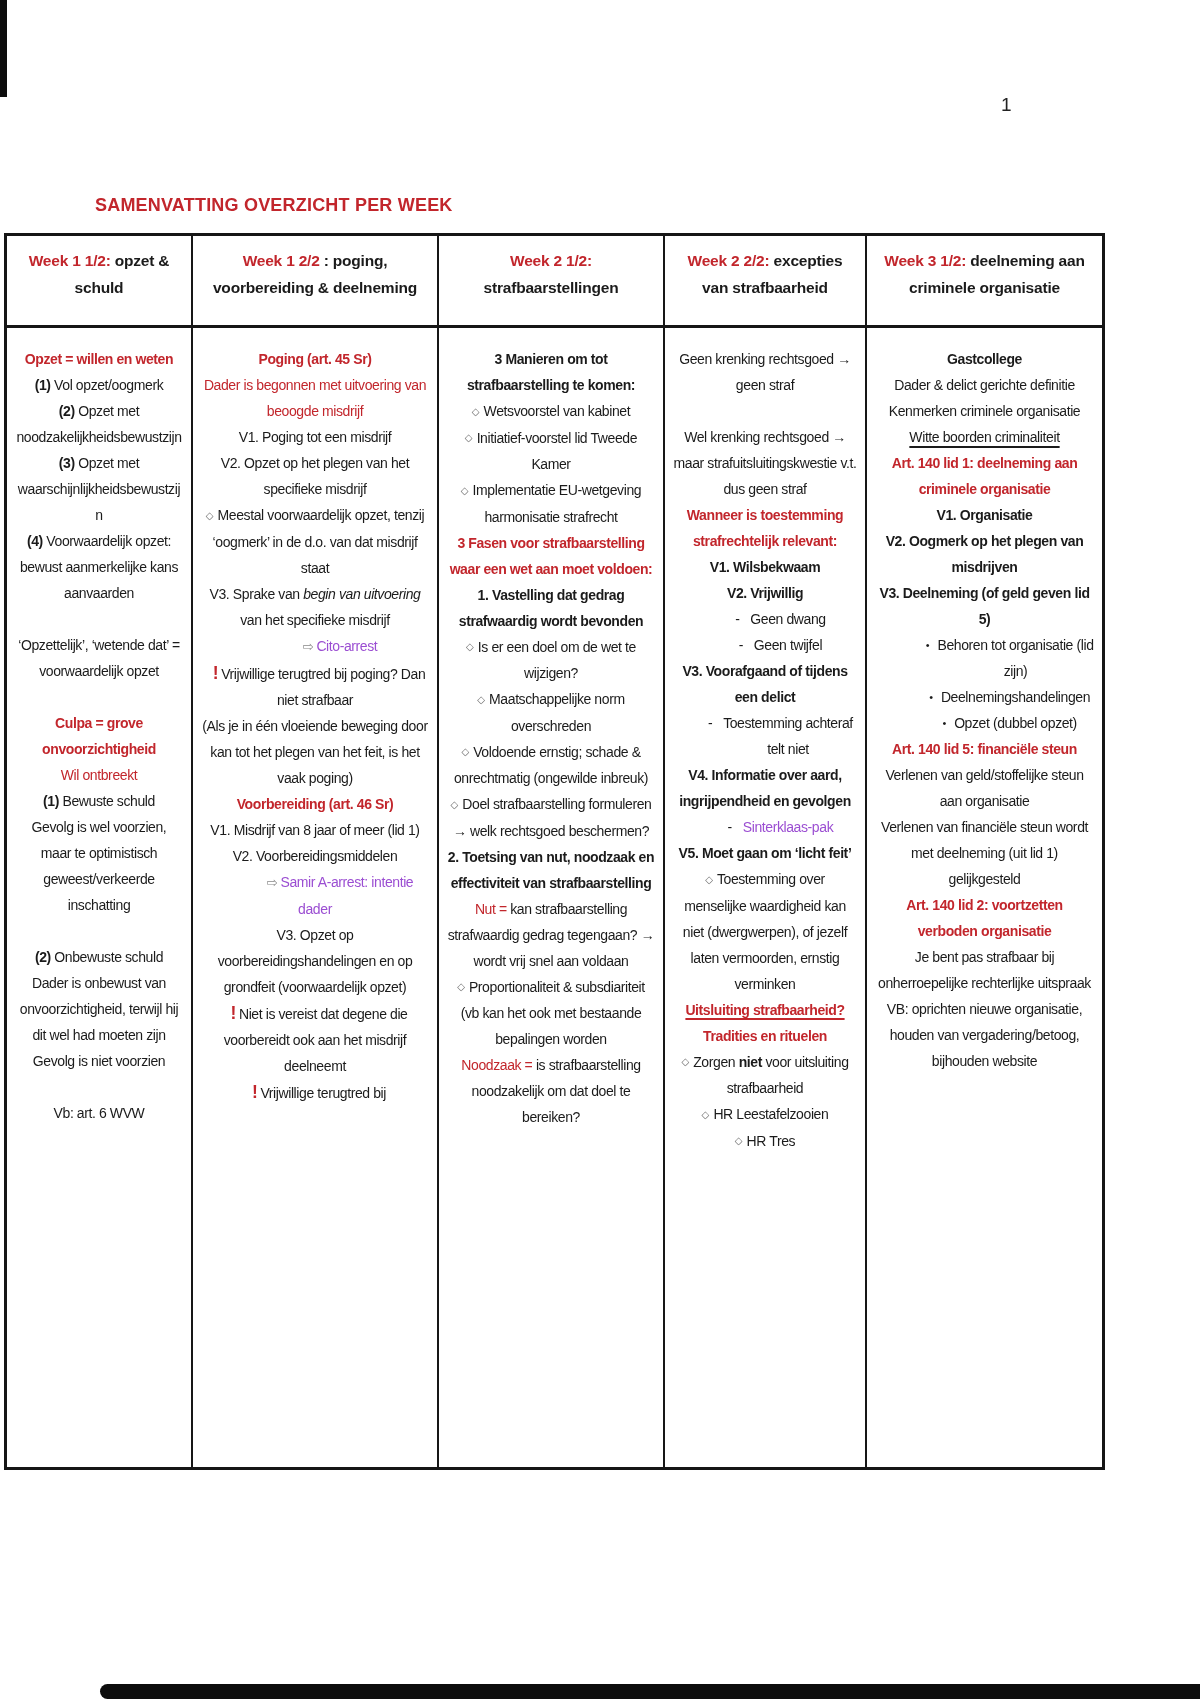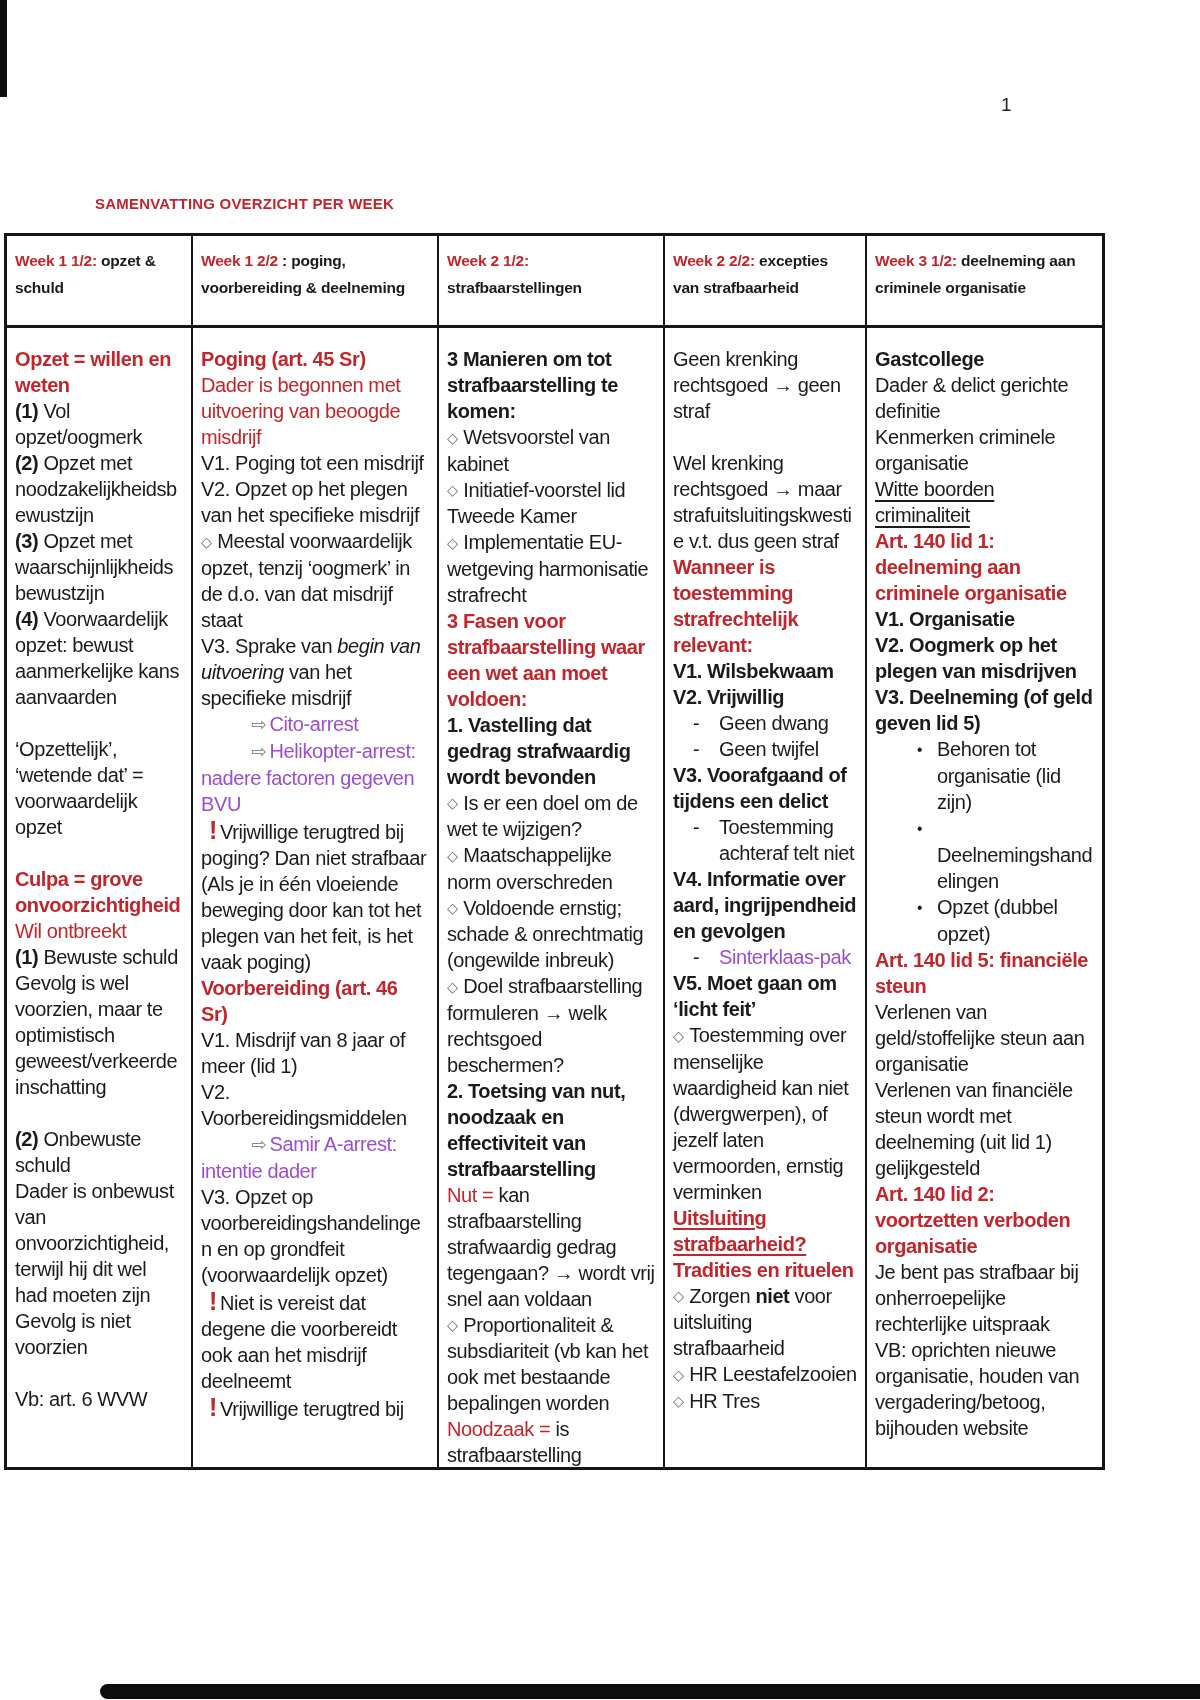--- a/index.html
+++ b/index.html
@@ -17,43 +17,43 @@
   }
   .sheet{position:relative;width:1200px;height:1700px;background:#fff}
 
   
   .left-mark{position:absolute;left:0;top:0;width:7px;height:97px;background:#0d0d0d}
   .bottom-bar{position:absolute;left:100px;right:0;top:1684px;height:15px;background:#0d0d0d;border-radius:8px 0 0 8px}
 
   .page-number{position:absolute;left:1001px;top:94px;font-size:19px;color:#222}
   .doc-title{
     position:absolute;left:95px;top:195px;
-    font-size:15px;font-weight:bold;color:var(--red);letter-spacing:.2px;
+    font-size:18px;font-weight:bold;color:var(--red);letter-spacing:.2px;
   }
 
   
   .tbl{
     position:absolute;left:4px;top:233px;
     display:grid;
     grid-template-columns:186px 246px 226px 202px 235px;
     grid-template-rows:92px 1139px;
     border:3px solid var(--line);
     background:#fff;
   }
-  .cell{border-right:2px solid var(--line);}
+  .cell{border-right:2px solid var(--line);text-align:center;}
   .cell:nth-child(5n){border-right:none}
   .cell.head{
     border-bottom:3px solid var(--line);
     padding:11px 8px 4px 8px;
     font-weight:bold;font-size:15.5px;line-height:27px;letter-spacing:-.2px;
   }
   .cell.head .run-rb{color:var(--red)}
   .cell.body{
     padding:18px 8px 12px 8px;
-    font-size:20px;line-height:26px;letter-spacing:-.4px;
+    font-size:14px;line-height:26px;letter-spacing:-.4px;
     overflow:hidden;
     overflow-wrap:anywhere;
   }
 
   
   .blk{margin:0}
   .g1{margin-top:26px}
   .g2{}
   .ind{text-indent:50px}
   .indsm{text-indent:8px}
@@ -105,21 +105,20 @@
         <p class="blk g1"><span class="run-n">Vb: art. 6 WVW</span></p>
       </div>
       <div class="cell body">
         <p class="blk"><span class="run-rb">Poging (art. 45 Sr)</span></p>
         <p class="blk"><span class="run-r">Dader is begonnen met uitvoering van beoogde misdrijf</span></p>
         <p class="blk"><span class="run-n">V1. Poging tot een misdrijf</span></p>
         <p class="blk"><span class="run-n">V2. Opzet op het plegen van het specifieke misdrijf</span></p>
         <p class="blk"><span class="run-bu">◇ </span><span class="run-n">Meestal voorwaardelijk opzet, tenzij ‘oogmerk’ in de d.o. van dat misdrijf staat</span></p>
         <p class="blk"><span class="run-n">V3. Sprake van </span><span class="run-i">begin van uitvoering</span><span class="run-n"> van het specifieke misdrijf</span></p>
         <p class="blk ind"><span class="run-ar">⇨</span><span class="run-p">Cito-arrest</span></p>
-        <p class="blk ind"><span class="run-ar">⇨</span><span class="run-p">Helikopter-arrest: nadere factoren gegeven BVU</span></p>
         <p class="blk g2 indsm"><span class="run-ex">!</span><span class="run-n">Vrijwillige terugtred bij poging? Dan niet strafbaar</span></p>
         <p class="blk"><span class="run-n">(Als je in één vloeiende beweging door kan tot het plegen van het feit, is het vaak poging)</span></p>
         <p class="blk g2"><span class="run-rb">Voorbereiding (art. 46 Sr)</span></p>
         <p class="blk"><span class="run-n">V1. Misdrijf van 8 jaar of meer (lid 1)</span></p>
         <p class="blk"><span class="run-n">V2. Voorbereidingsmiddelen</span></p>
         <p class="blk ind"><span class="run-ar">⇨</span><span class="run-p">Samir A-arrest: intentie dader</span></p>
         <p class="blk"><span class="run-n">V3. Opzet op voorbereidingshandelingen en op grondfeit (voorwaardelijk opzet)</span></p>
         <p class="blk g2 indsm"><span class="run-ex">!</span><span class="run-n">Niet is vereist dat degene die voorbereidt ook aan het misdrijf deelneemt</span></p>
         <p class="blk indsm"><span class="run-ex">!</span><span class="run-n">Vrijwillige terugtred bij</span></p>
       </div>

